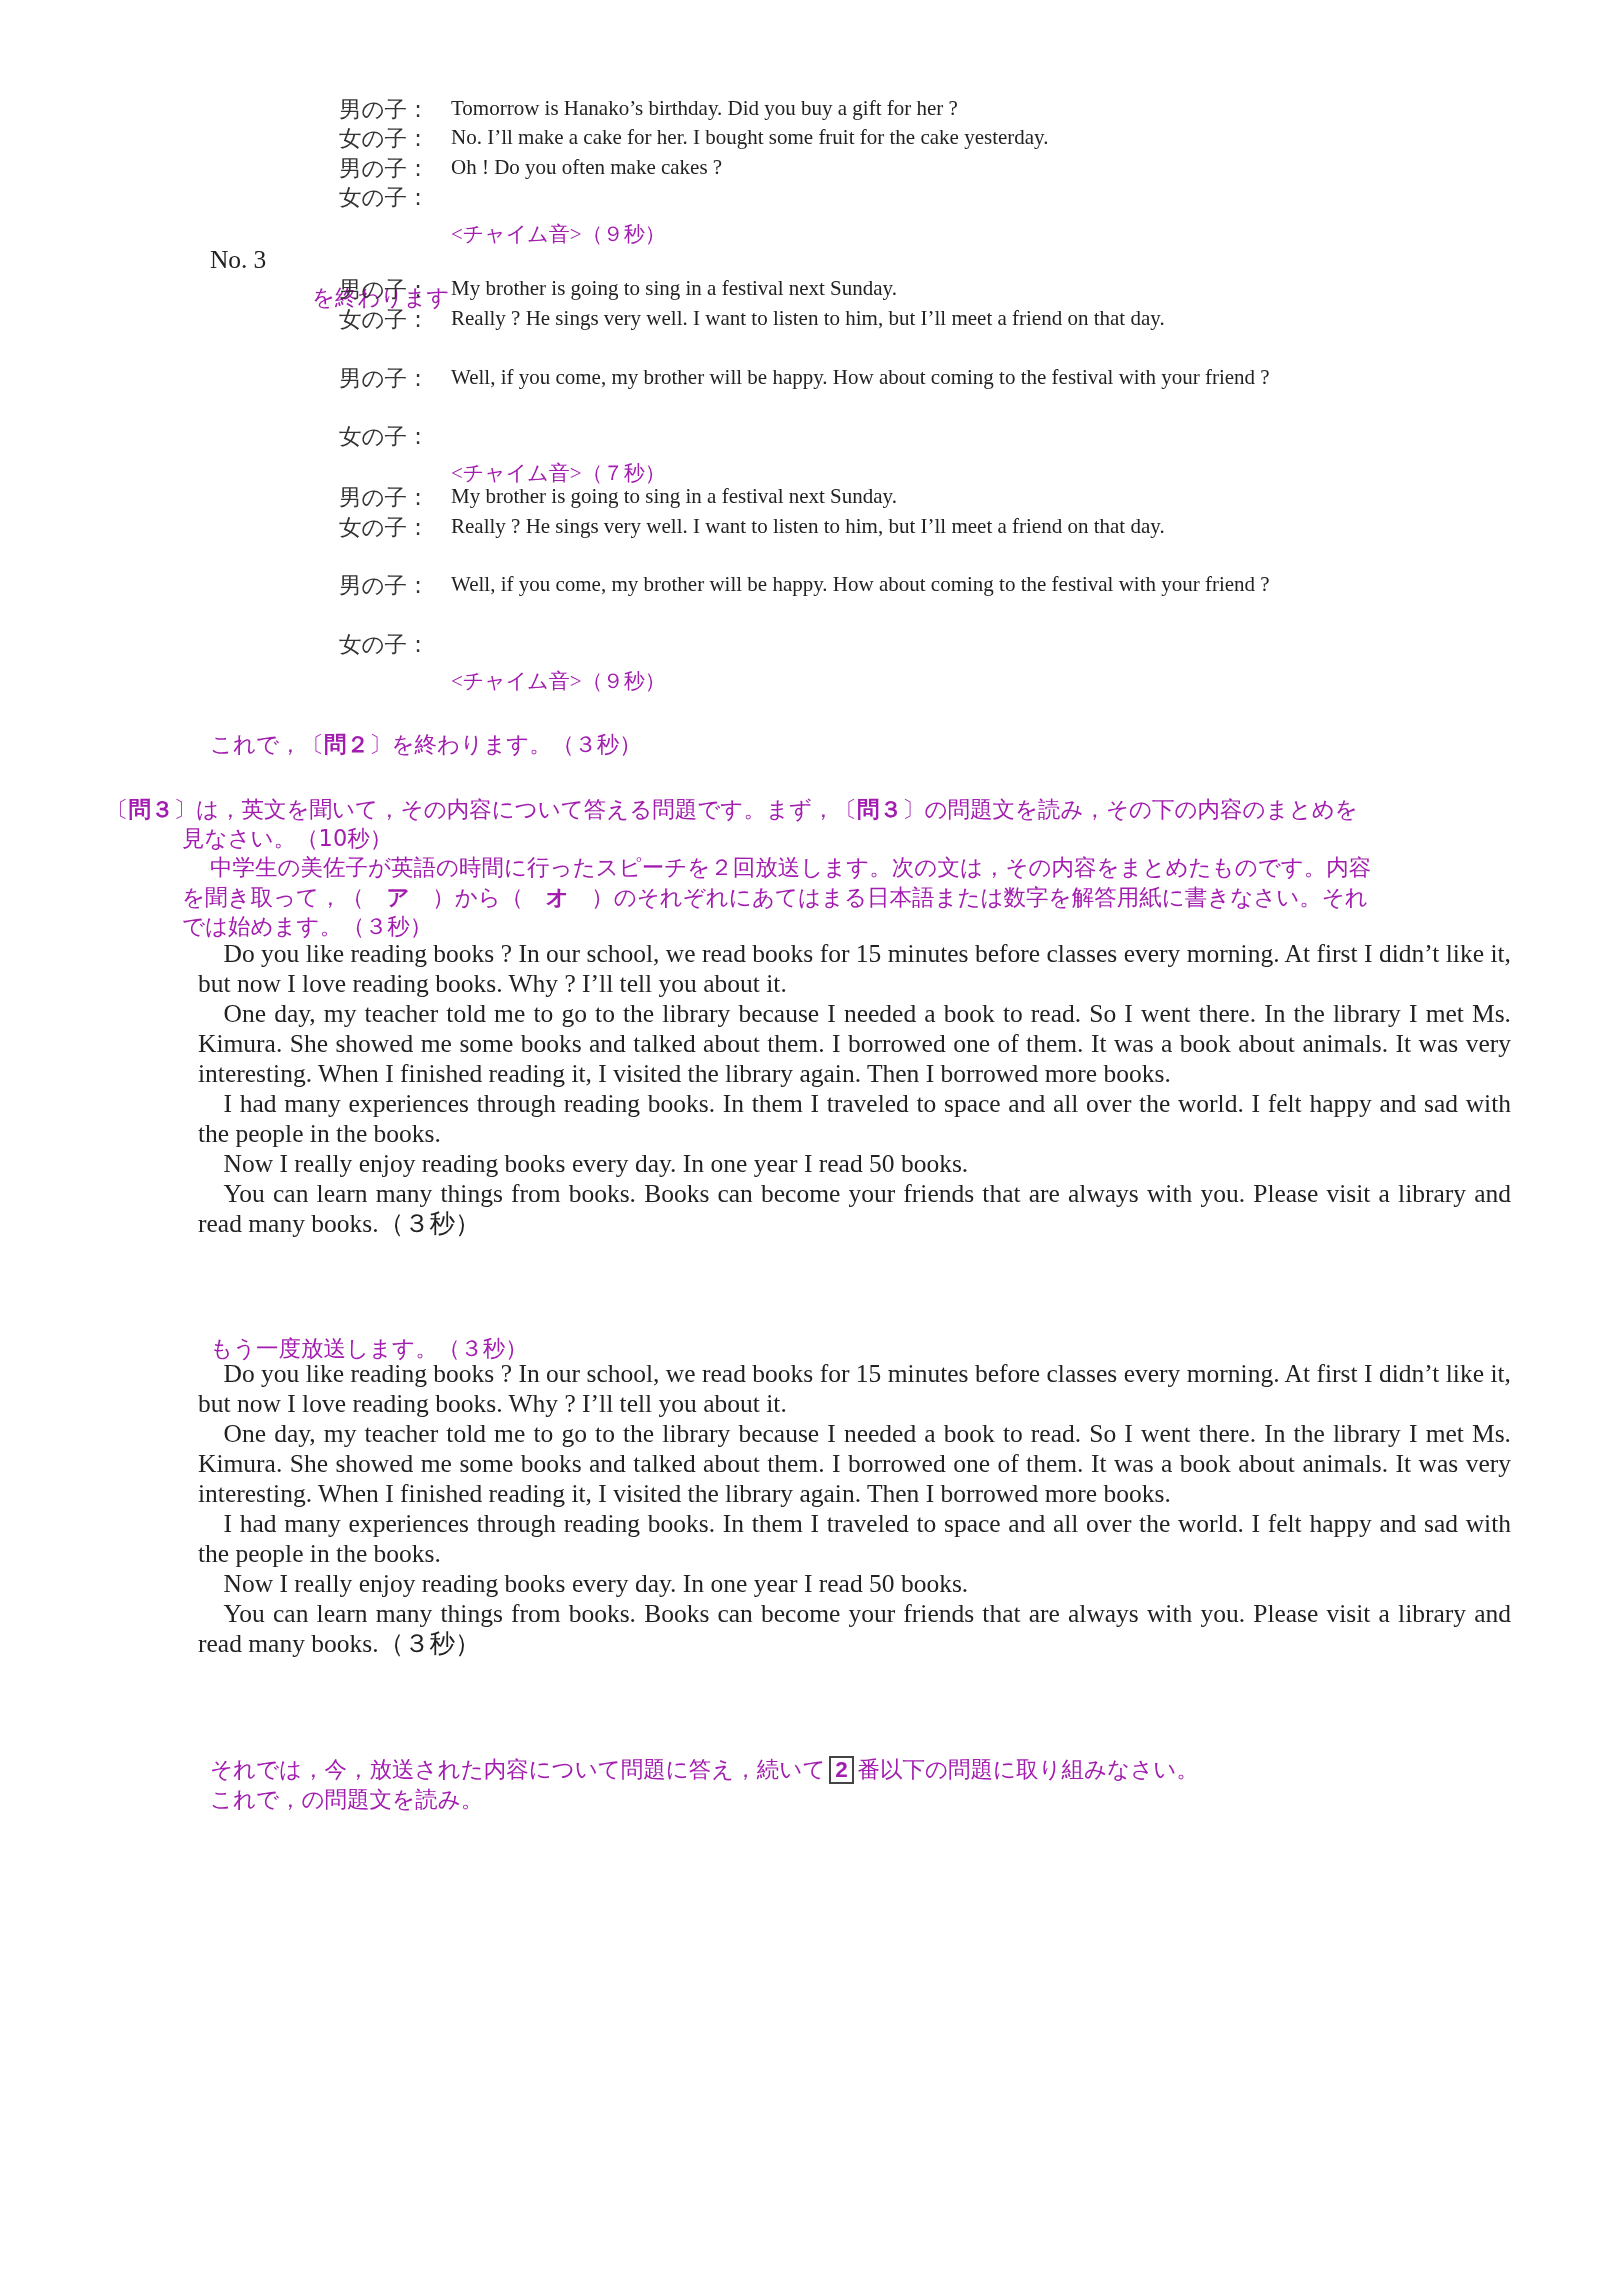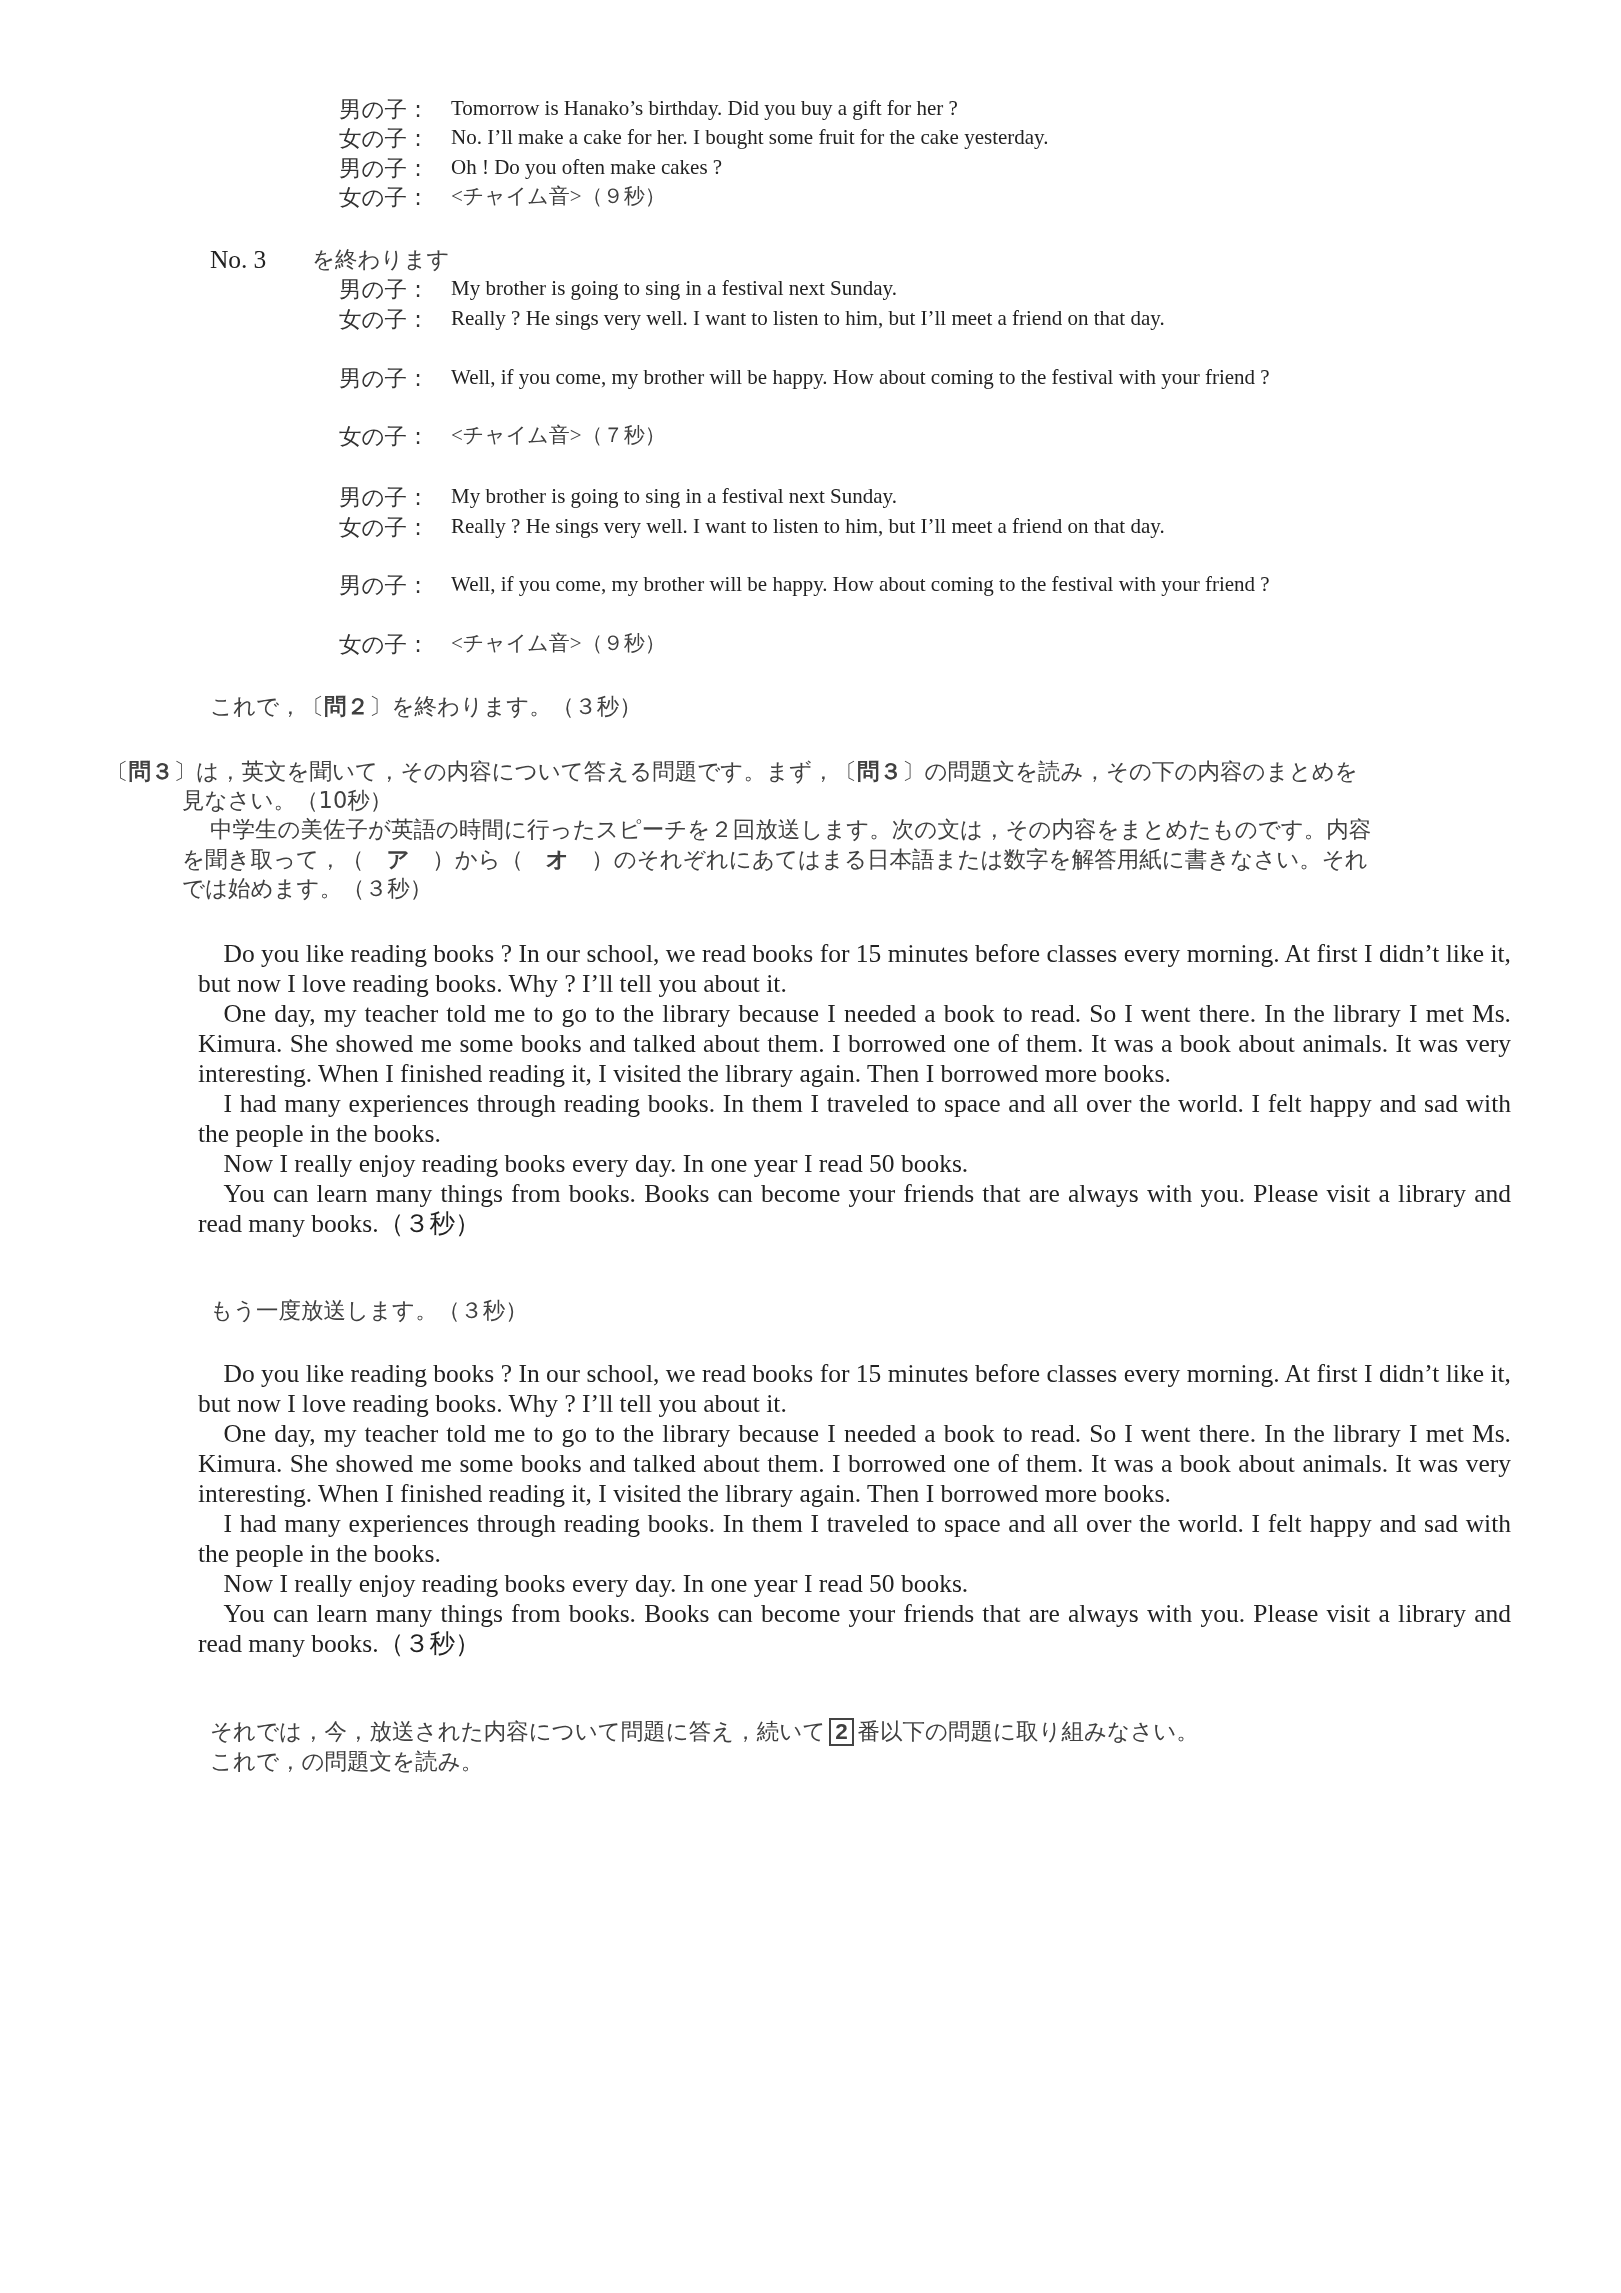--- a/index.html
+++ b/index.html
@@ -4,21 +4,21 @@
   <style>
     html, body { margin: 0; padding: 0; background: #ffffff; }
     body {
       width: 1621px; height: 2294px; position: relative; overflow: hidden;
       color: #222222;
       font-family: "DejaVu Serif", "Liberation Serif", serif;
       font-size: 23.5px;
     }
     .page { position: absolute; left: 0; top: 0; width: 1621px; height: 1664px; }
     .line { position: absolute; white-space: nowrap; line-height: 29px; }
-    .jp { font-family: "DejaVu Sans", "Liberation Sans", sans-serif; font-size: 22.5px; color: #404040; }
+    .jp { font-family: "DejaVu Sans", "Liberation Sans", sans-serif; font-size: 22.5px; color: #a21caf; margin-top: 38px; }
     .en { font-family: "Liberation Serif", "DejaVu Serif", serif; font-size: 25.5px; letter-spacing: -0.1px; }
     .speaker { position: absolute; left: 339px; width: 108px; font-family: "DejaVu Sans", sans-serif; font-size: 22.5px; color: #333; }
     .utter { position: absolute; left: 451px; width: 1049px; font-family: "Liberation Serif", serif; font-size: 21px; line-height: 29px; text-align: justify; }
     .bold { font-weight: bold; font-family: "Liberation Sans", "DejaVu Sans", sans-serif; }
     .boxnum {
       display: inline-block; border: 2px solid #444; padding: 0 3.9px; line-height: 23.5px;
       font-weight: bold; font-family: "Liberation Sans", sans-serif; margin: 0 3.9px;
     }
     .para { position: absolute; left: 186px; width: 1313px; font-family: "Liberation Serif", serif; font-size: 25.5px; line-height: 30px; text-align: justify; margin-left: 12px; }
     .para p { margin: 0; text-indent: 25.5px; }

